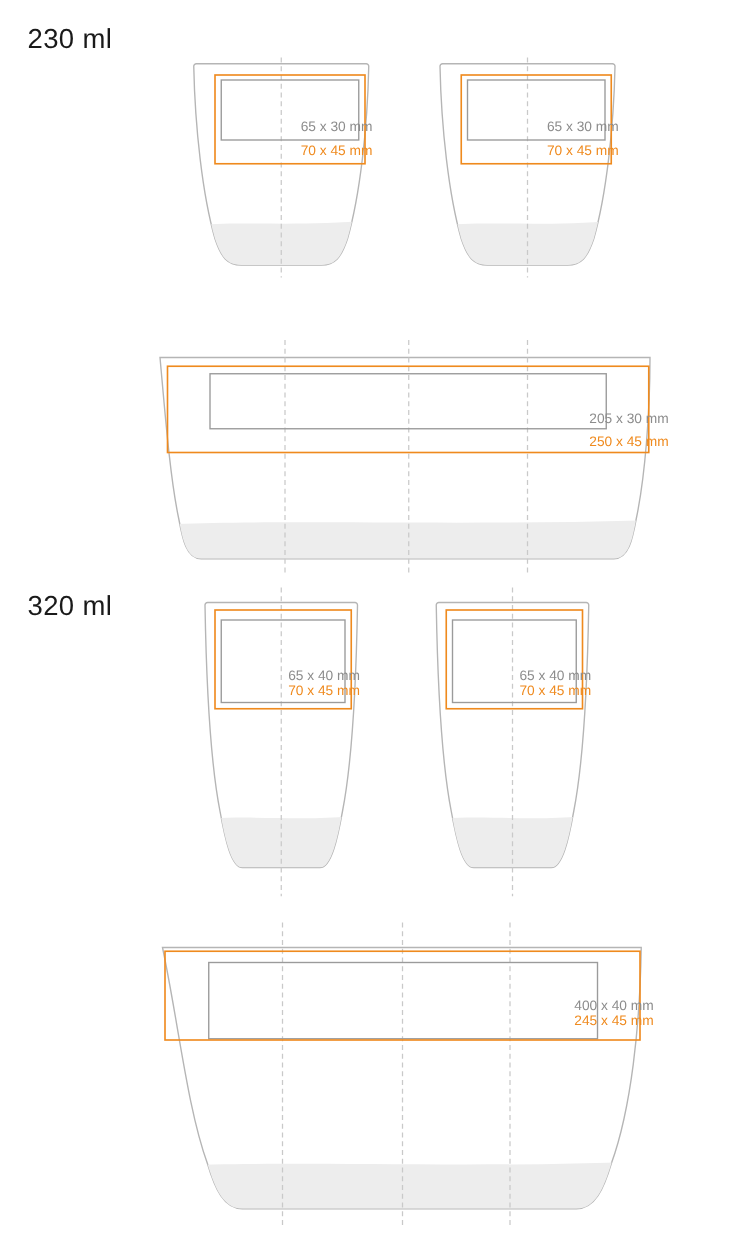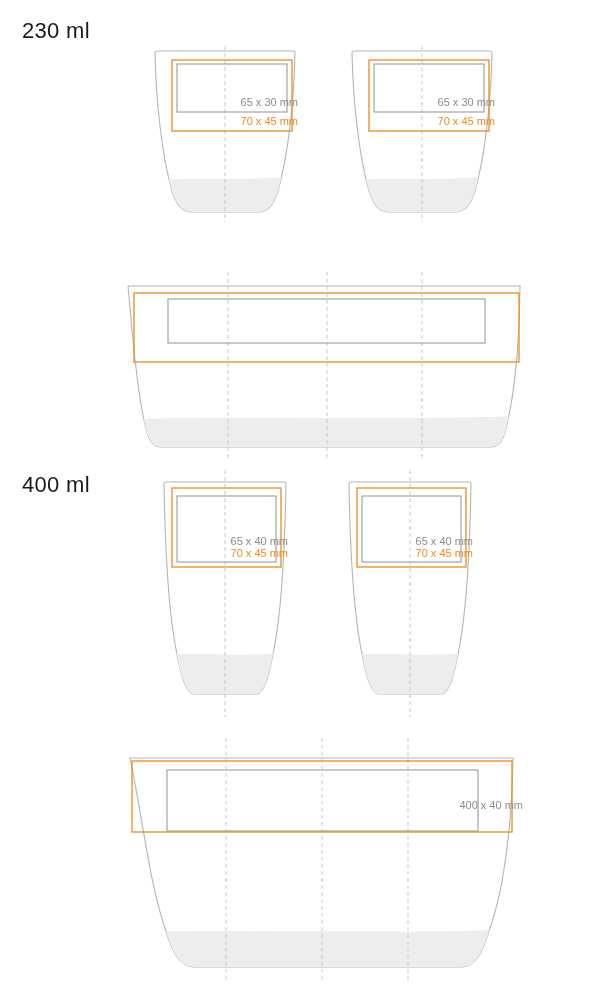--- a/index.html
+++ b/index.html
@@ -81,23 +81,25 @@
           </clipPath>
         </defs>
       <path class="cup-outline" d="M3,18 L395,18 C395,62 391,114 384,147 C381,163 378,179 366,179 L36,179 C24,179 21,163 18,147 C11,114 7,62 3,18 Z"></path>
       <path class="base-fill" clip-path="url(#w230)" d="M0,152 C80,147 250,153 400,148 L400,196 L0,196 Z"></path>
       <line class="dash" x1="103" y1="4" x2="103" y2="190"></line>
       <line class="dash" x1="202" y1="4" x2="202" y2="190"></line>
       <line class="dash" x1="297" y1="4" x2="297" y2="190"></line>
       <rect class="rect-gray" x="43" y="31" width="317" height="44"></rect>
       <rect class="rect-orange" x="9" y="25" width="385" height="69"></rect>
     </svg>
+    <span class="lbl gray" style="top:62px;left:10px">205 x 30 mm</span>
+    <span class="lbl orange" style="top:81px;left:10px">250 x 45 mm</span>
   </div>
 
-  <div class="vol-label" style="top:472px">400 ml</div>
+  <div class="vol-label" style="top:472px">320 ml</div>
 
   <div class="fig" style="left:162px;top:468px;width:126px;height:252px">
     <svg width="126" height="252" viewBox="0 0 126 252">
       <defs>
           <clipPath id="c320a">
             <path d="M2,16 C2,15 3,14 4,14 L122,14 C123,14 124,15 124,16 C123,75 120,140 112,181 C108,203 103,226 94,226 L32,226 C23,226 18,203 14,181 C6,140 3,75 2,16 Z"></path>
           </clipPath>
         </defs>
       <path class="cup-outline" d="M2,16 C2,15 3,14 4,14 L122,14 C123,14 124,15 124,16 C123,75 120,140 112,181 C108,203 103,226 94,226 L32,226 C23,226 18,203 14,181 C6,140 3,75 2,16 Z"></path>
       <path class="base-fill" clip-path="url(#c320a)" d="M0,188 C30,183 85,190 126,184 L126,252 L0,252 Z"></path>
@@ -135,15 +137,16 @@
         </defs>
       <path class="cup-outline" d="M5,23 L388,23 C387,85 380,152 364,196 C358,216 351,232 336,232 L69,232 C54,232 47,216 41,196 C25,152 18,85 5,23 Z"></path>
       <path class="base-fill" clip-path="url(#w320)" d="M0,198 C90,193 260,200 395,194 L395,255 L0,255 Z"></path>
       <line class="dash" x1="101" y1="3" x2="101" y2="248"></line>
       <line class="dash" x1="197" y1="3" x2="197" y2="248"></line>
       <line class="dash" x1="283" y1="3" x2="283" y2="248"></line>
       <rect class="rect-gray" x="42" y="35" width="311" height="61"></rect>
       <rect class="rect-orange" x="7" y="26" width="380" height="71"></rect>
     </svg>
     <span class="lbl gray" style="top:65px;left:3px">400 x 40 mm</span>
+    <span class="lbl orange" style="top:77px;left:3px">245 x 45 mm</span>
   </div>
 
 </div>
 
 </body></html>

